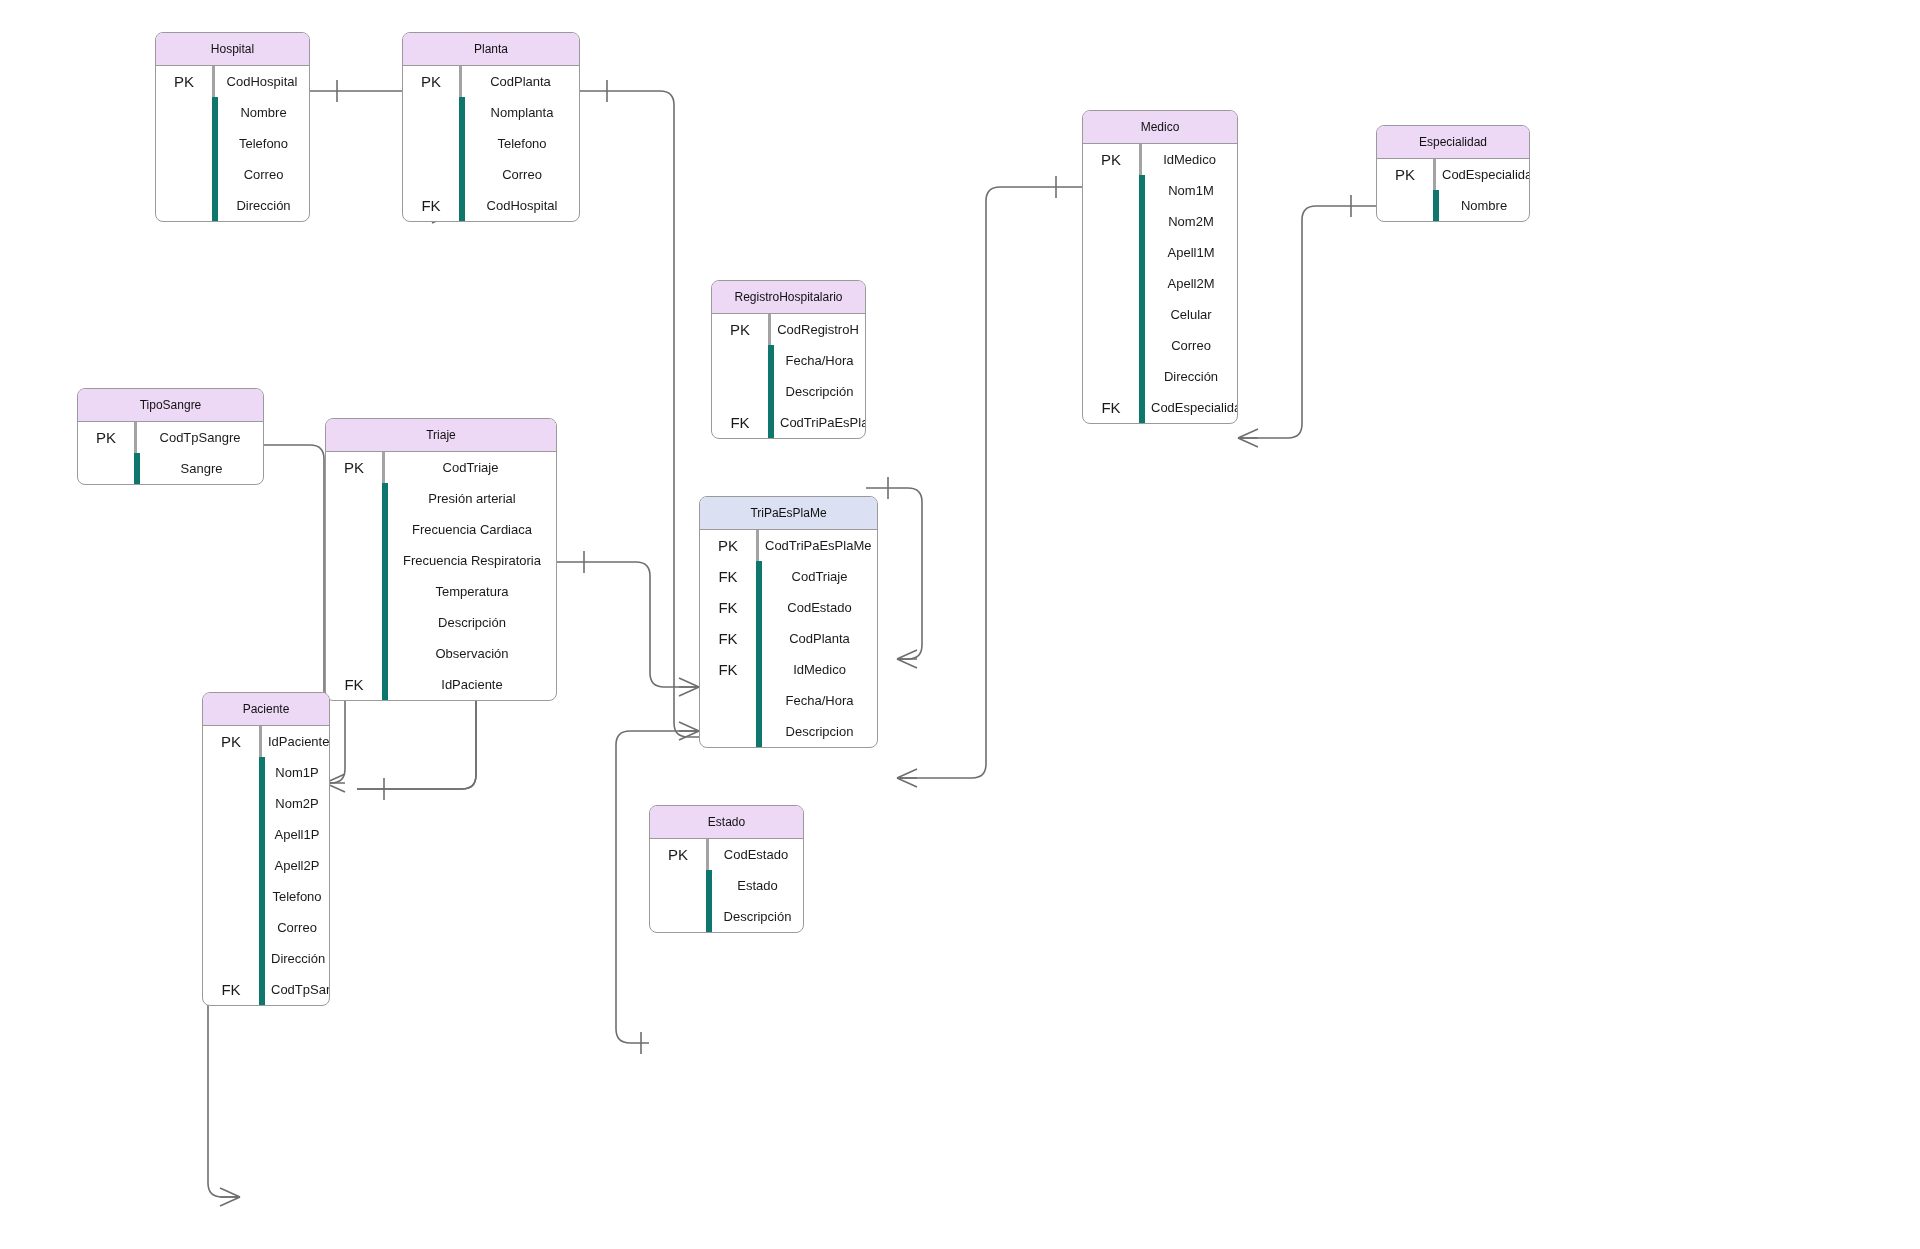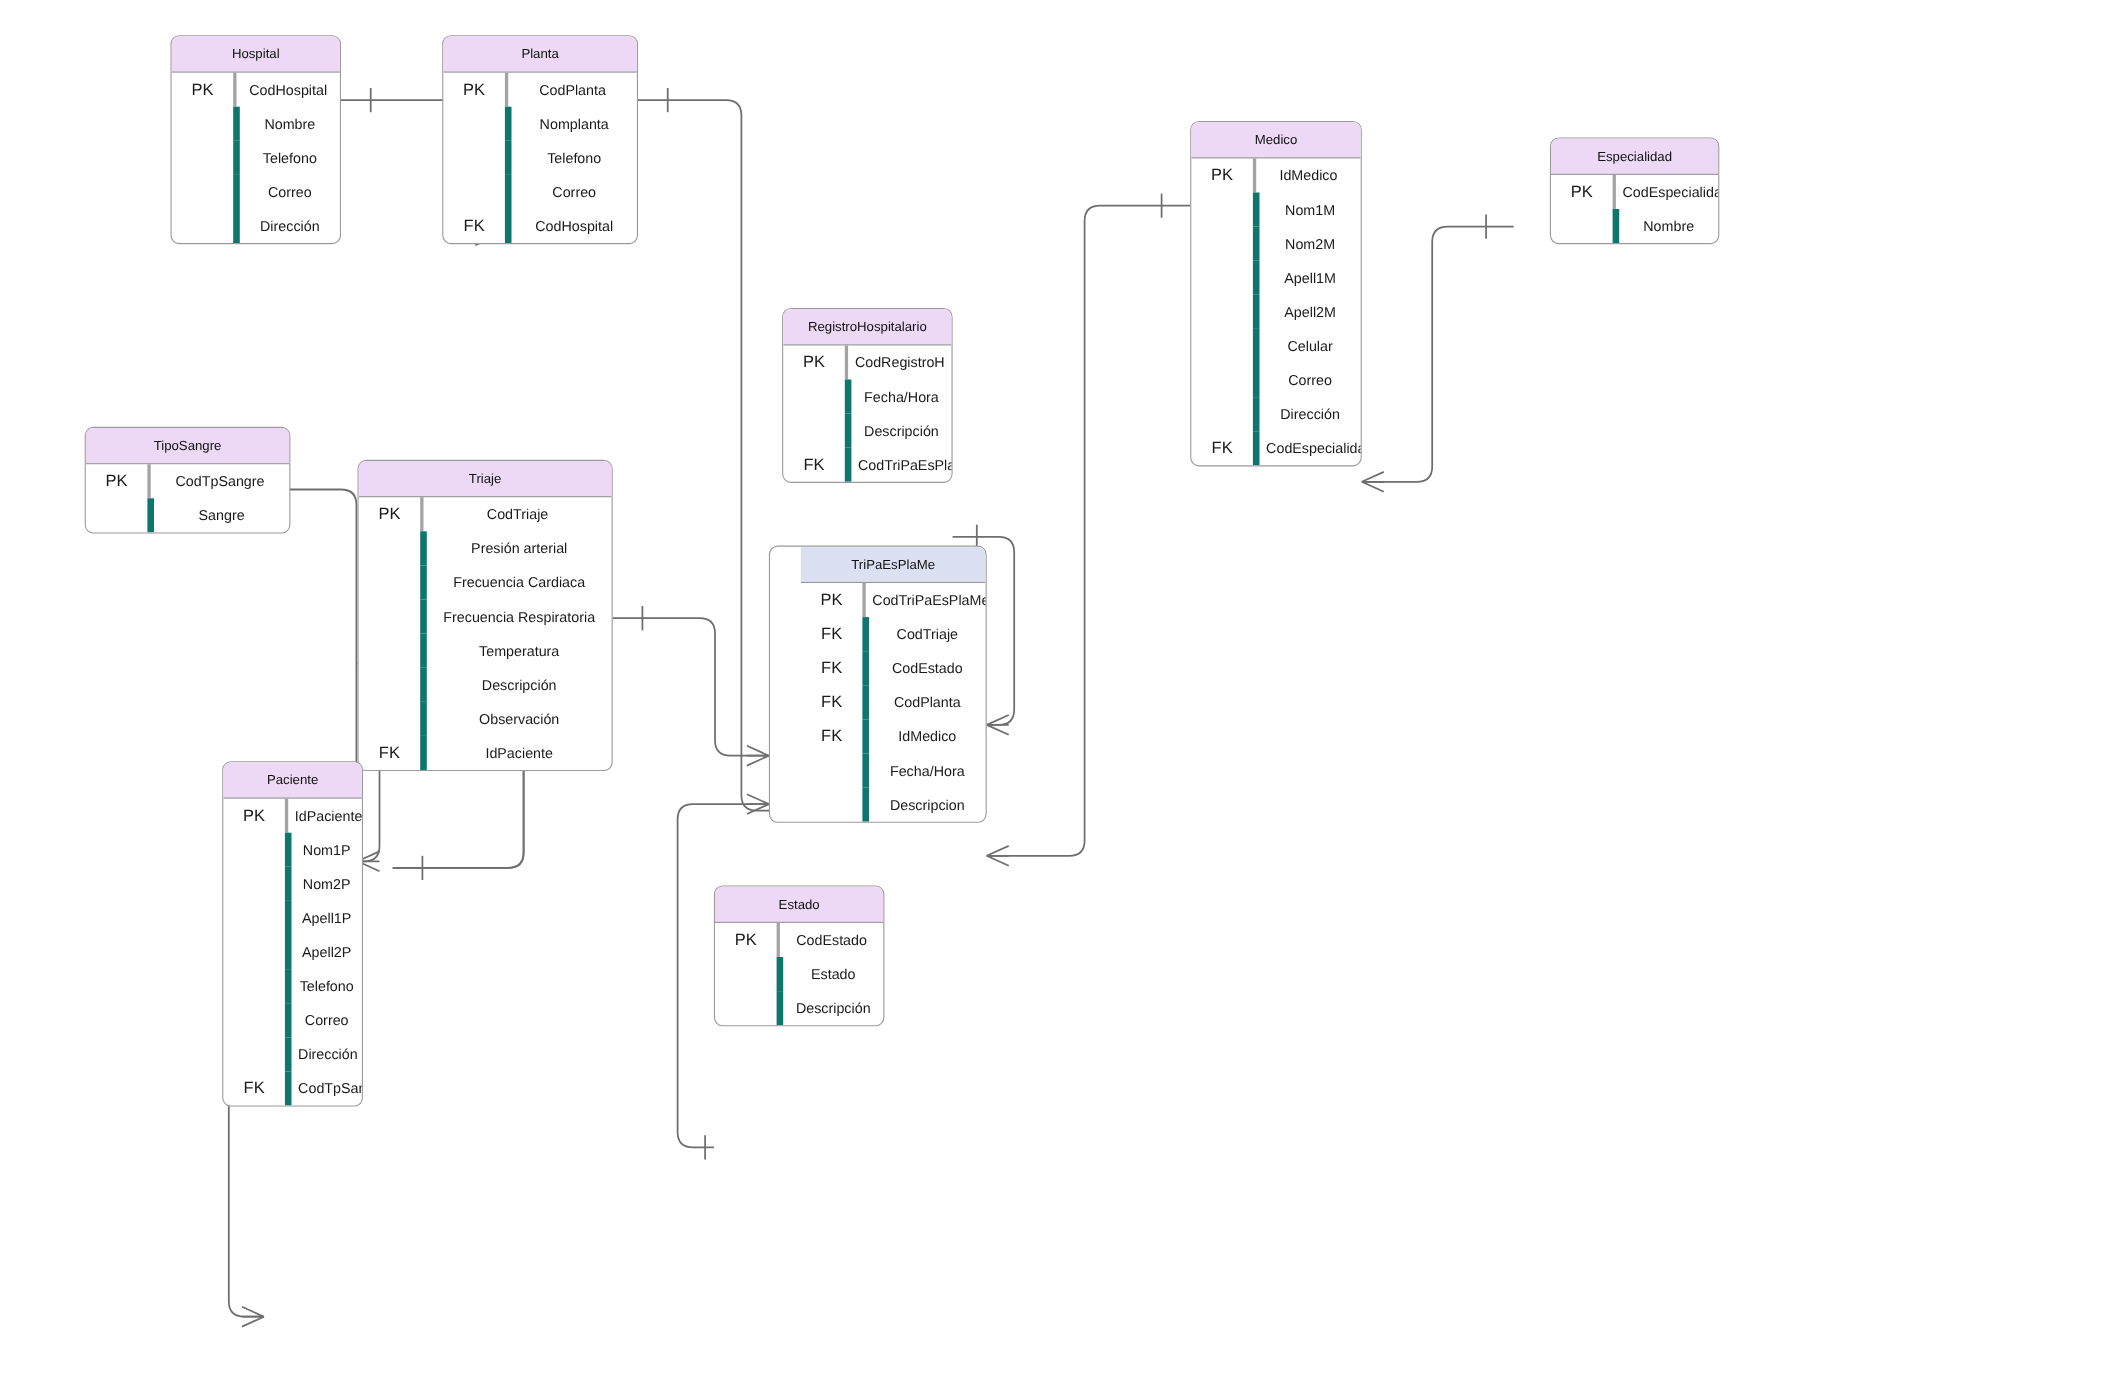--- a/index.html
+++ b/index.html
@@ -172,21 +172,21 @@
           <div class="attr">
             <span class="key"></span>
             <span class="nm">Dirección</span>
           </div>
           <div class="attr">
             <span class="key">FK</span>
             <span class="nm">CodEspecialidad</span>
           </div>
         </div>
       </div>
-      <div class="entity" style="left: 1376px; top: 125px; width: 154px; margin-left: 33px;">
+      <div class="entity" style="left: 1376px; top: 125px; width: 154px;">
         <div class="title">Especialidad</div>
         <div class="attrs" style="position: relative;">
           <div class="attr">
             <span class="key">PK</span>
             <span class="nm">CodEspecialidad</span>
           </div>
           <div class="attr">
             <span class="key"></span>
             <span class="nm">Nombre</span>
           </div>
@@ -256,21 +256,21 @@
           <div class="attr">
             <span class="key"></span>
             <span class="nm">Observación</span>
           </div>
           <div class="attr">
             <span class="key">FK</span>
             <span class="nm">IdPaciente</span>
           </div>
         </div>
       </div>
-      <div class="entity blue" style="left: 699px; top: 496px; width: 198px; padding-left: 28px;">
+      <div class="entity blue" style="left: 699px; top: 496px; width: 179px;">
         <div class="title">TriPaEsPlaMe</div>
         <div class="attrs" style="position: relative;">
           <div class="attr">
             <span class="key">PK</span>
             <span class="nm">CodTriPaEsPlaMe</span>
           </div>
           <div class="attr">
             <span class="key">FK</span>
             <span class="nm">CodTriaje</span>
           </div>

